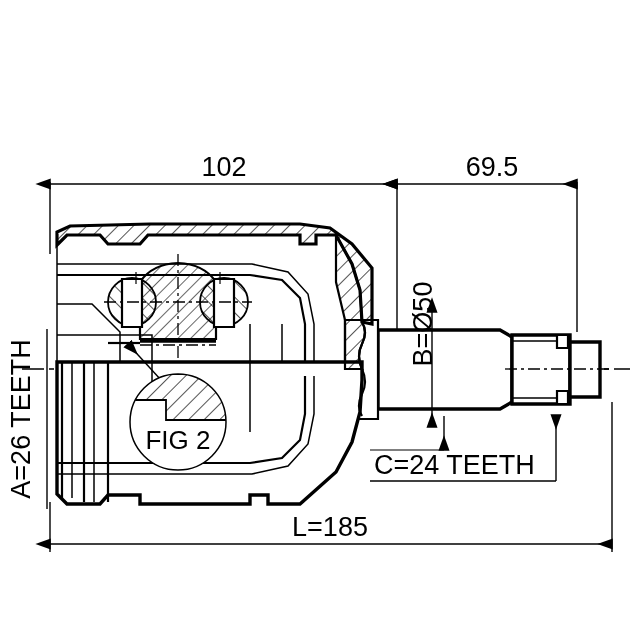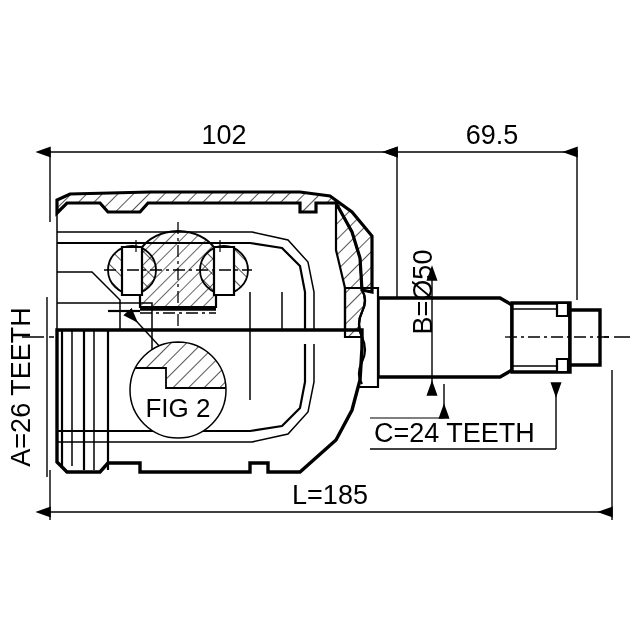--- a/index.html
+++ b/index.html
@@ -11,20 +11,21 @@
     width: 640px;
     height: 640px;
     font-family: "Liberation Sans", sans-serif;
     overflow: hidden;
   }
   #drawing-root {
     position: relative;
     width: 640px;
     height: 515px;
     background: #ffffff;
+    margin-top: 32px;
   }
   svg#cv-joint-drawing {
     display: block;
     width: 640px;
     height: 640px;
   }
   .ln {
     stroke: #000000;
     fill: none;
     stroke-linecap: butt;

